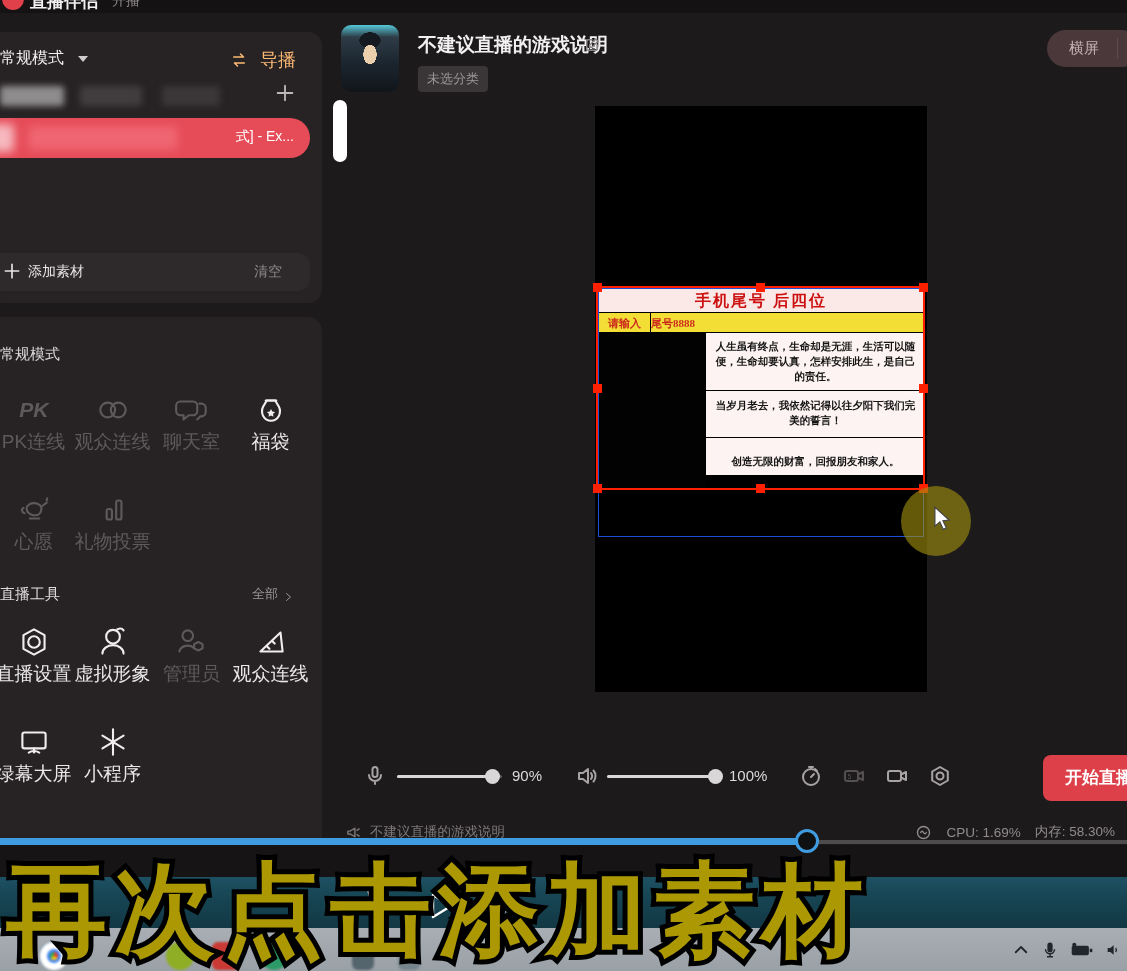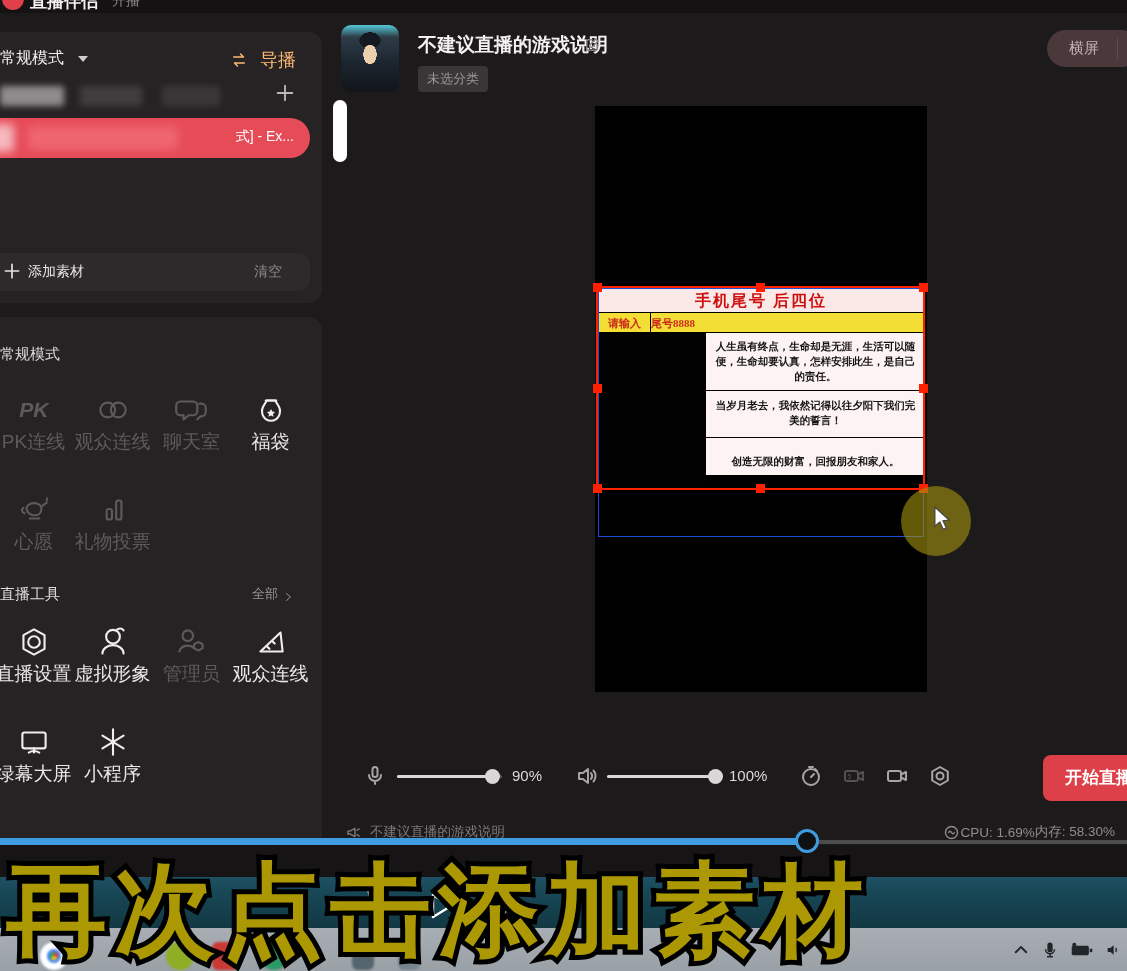--- a/index.html
+++ b/index.html
@@ -95,21 +95,21 @@
   .slider{position:absolute;top:25px;height:3px;border-radius:2px;background:#5e5a5b;}
   .slider .fill{position:absolute;left:0;top:0;height:3px;border-radius:2px;background:#d9d7d7;}
   .slider .thumb{position:absolute;top:-6px;width:15px;height:15px;border-radius:50%;background:#d9d7d7;}
   .vol-label{position:absolute;top:17px;font-size:15px;color:#ddd9da;}
   .start-btn{position:absolute;left:708px;top:5px;width:110px;height:46px;background:#dd4049;border-radius:8px;
     color:#fff;font-size:17px;font-weight:bold;line-height:46px;padding-left:22px;box-sizing:border-box;white-space:nowrap;}
 
   
   .statusrow{left:335px;top:820px;width:792px;height:24px;font-size:13.5px;color:#7d7879;}
   .notice{position:absolute;left:10px;top:3px;display:flex;gap:8px;align-items:center;}
-  .sysinfo{position:absolute;right:12px;top:3px;display:flex;align-items:center;color:#908b8c;}
+  .sysinfo{position:absolute;right:12px;top:3px;display:flex;gap:14px;align-items:center;color:#908b8c;}
 
   
   .overlay{left:0;top:836px;width:1127px;height:135px;}
   .band-dark{position:absolute;left:0;top:9px;width:1127px;height:32px;background:#161414;}
   .band-teal{position:absolute;left:0;top:41px;width:1127px;height:51px;background:linear-gradient(180deg,#1d5163 0%,#174553 40%,#123844 100%);}
   .band-task{position:absolute;left:0;top:92px;width:1127px;height:43px;background:linear-gradient(180deg,#a8aeb4,#99a0a6);}
   .pb-fill{position:absolute;left:0;top:2px;width:797px;height:7px;background:#3f9ce0;}
   .pb-rest{position:absolute;left:818px;top:4px;width:309px;height:4px;background:#4c4c4c;}
   .pb-handle{position:absolute;left:795px;top:-7px;width:18px;height:18px;border-radius:50%;border:3.5px solid #3f9ce0;background:#0e1012;}
   .app-ic{position:absolute;top:106px;width:28px;height:28px;border-radius:6px;filter:blur(1px);}

